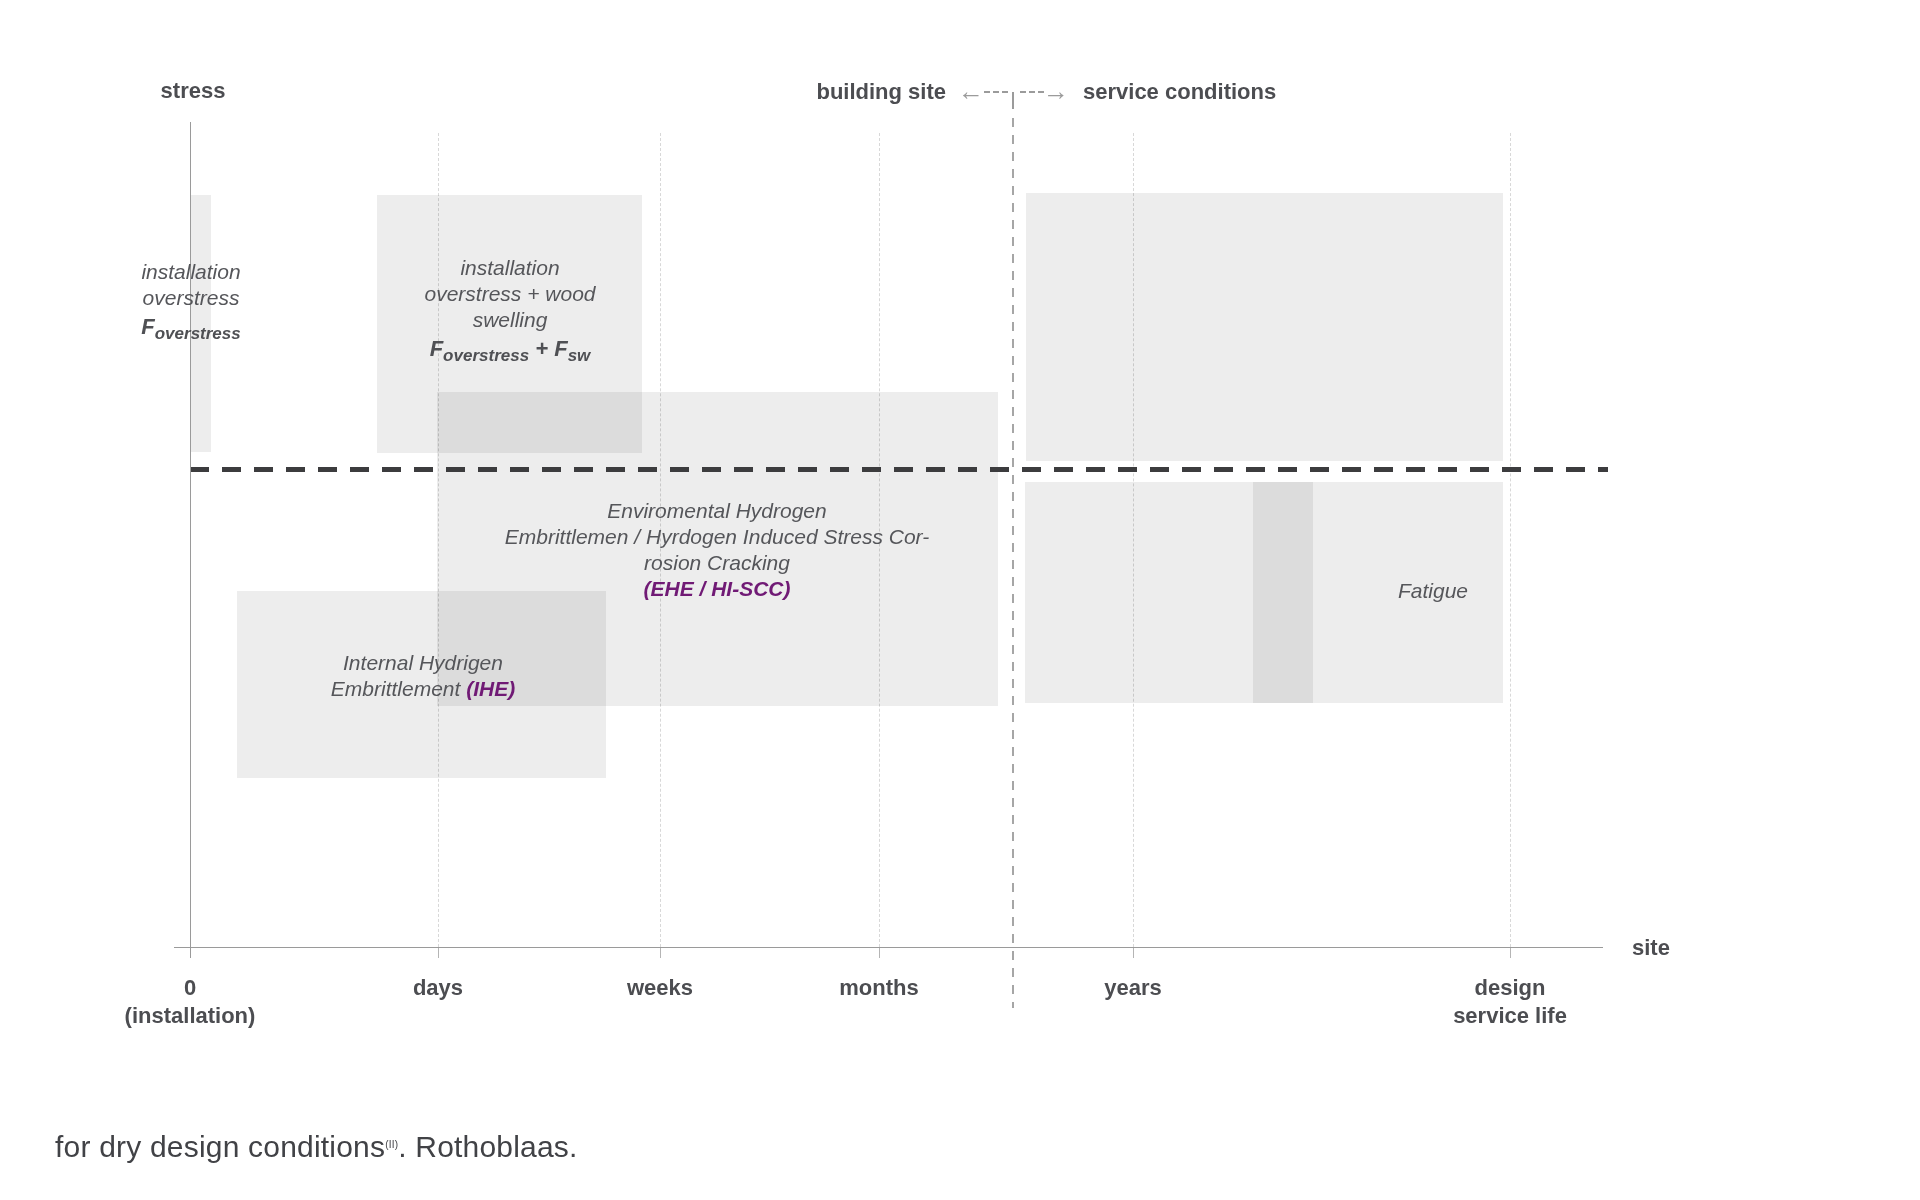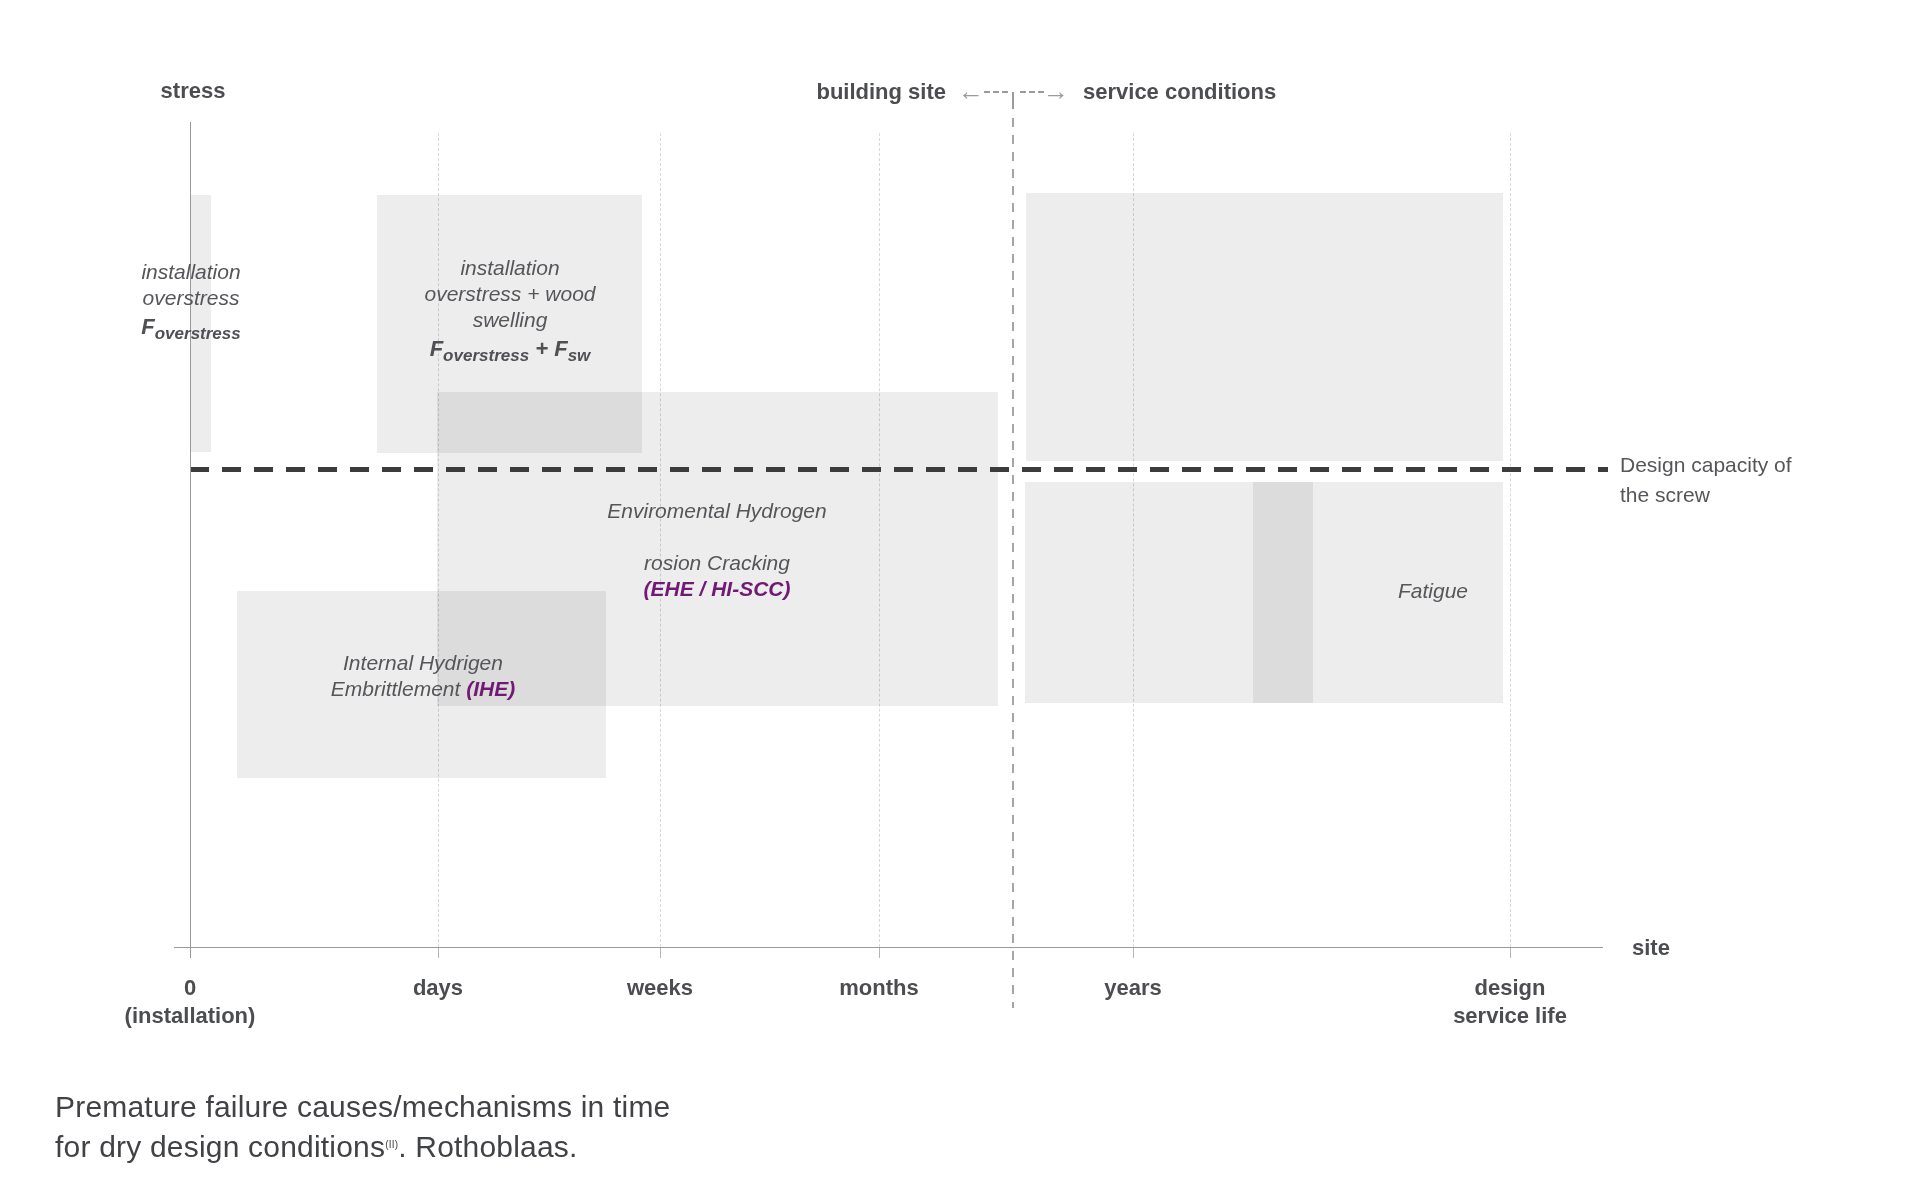--- a/index.html
+++ b/index.html
@@ -65,24 +65,20 @@
 
   <div class="region" style="left:190px;top:195px;width:21px;height:257px;"></div>
   <div class="region" style="left:377px;top:195px;width:265px;height:258px;"></div>
   <div class="region" style="left:437px;top:392px;width:561px;height:314px;"></div>
   <div class="region" style="left:237px;top:591px;width:369px;height:187px;"></div>
   <div class="region" style="left:1026px;top:193px;width:477px;height:268px;"></div>
   <div class="region" style="left:1025px;top:482px;width:288px;height:221px;"></div>
   <div class="region" style="left:1253px;top:482px;width:250px;height:221px;"></div>
 
   <div class="capacity-line"></div>
-  <div class="capacity-label">
-    <span>Design capacity of</span><br>
-    <span>the screw</span>
-  </div>
 
   <div class="y-axis"></div>
   <div class="x-axis"></div>
   <div class="tickmark" style="left:438px;"></div>
   <div class="tickmark" style="left:660px;"></div>
   <div class="tickmark" style="left:879px;"></div>
   <div class="tickmark" style="left:1133px;"></div>
   <div class="tickmark" style="left:1510px;"></div>
   <div class="heading" style="left:1632px;top:948px;transform:translate(0,-50%);">site</div>
 
@@ -119,34 +115,34 @@
     <span>installation</span><br>
     <span>overstress + wood</span><br>
     <span>swelling</span>
     <div class="formula">
       <span>F</span><span class="sub">overstress</span><span> + </span><span>F</span><span class="sub">sw</span>
     </div>
   </div>
 
   <div class="boxlabel" style="left:717px;top:498px;">
     <span>Enviromental Hydrogen</span><br>
-    <br>
+    <span>Embrittlemen / Hyrdogen Induced Stress Cor-</span><br>
     <span>rosion Cracking</span><br>
     <span class="bold">(EHE / HI-SCC)</span>
   </div>
 
   <div class="boxlabel" style="left:423px;top:650px;">
     <span>Internal Hydrigen</span><br>
     <span>Embrittlement </span><span class="bold">(IHE)</span>
   </div>
 
 
 
   <div class="boxlabel" style="left:1433px;top:578px;">
     <span>Fatigue</span>
   </div>
 
   <div class="caption">
-    <span>Premature failure causes/mechanisms in time</span><br>
+    <br>
     <span>for dry design conditions</span><span class="sup">(II)</span><span>. Rothoblaas.</span>
   </div>
 
 </div>
 
 </body></html>

